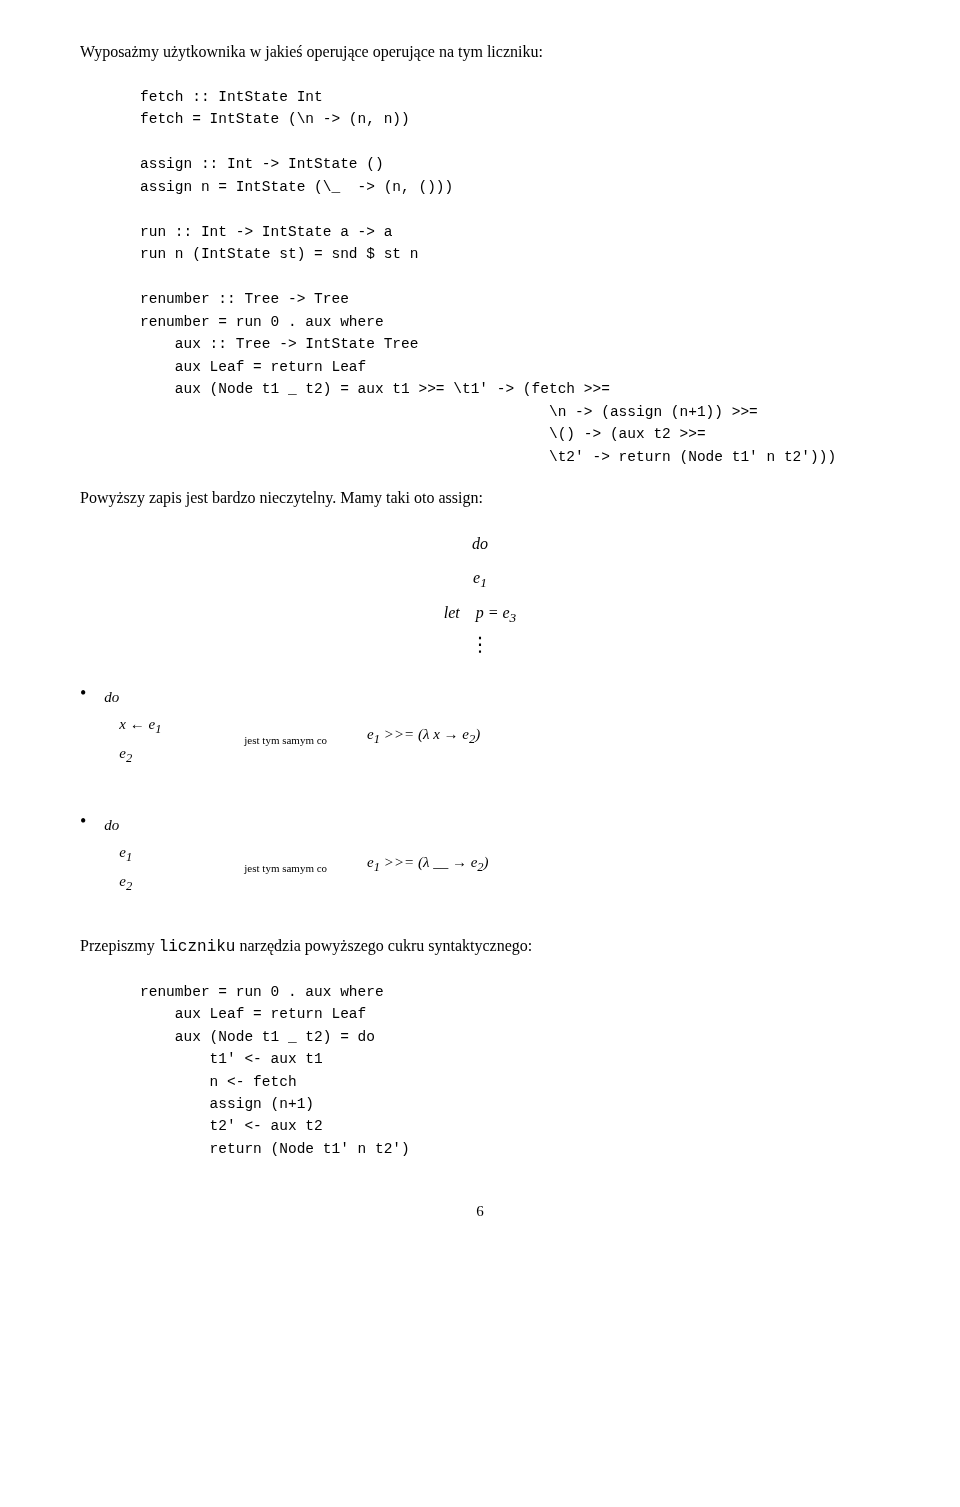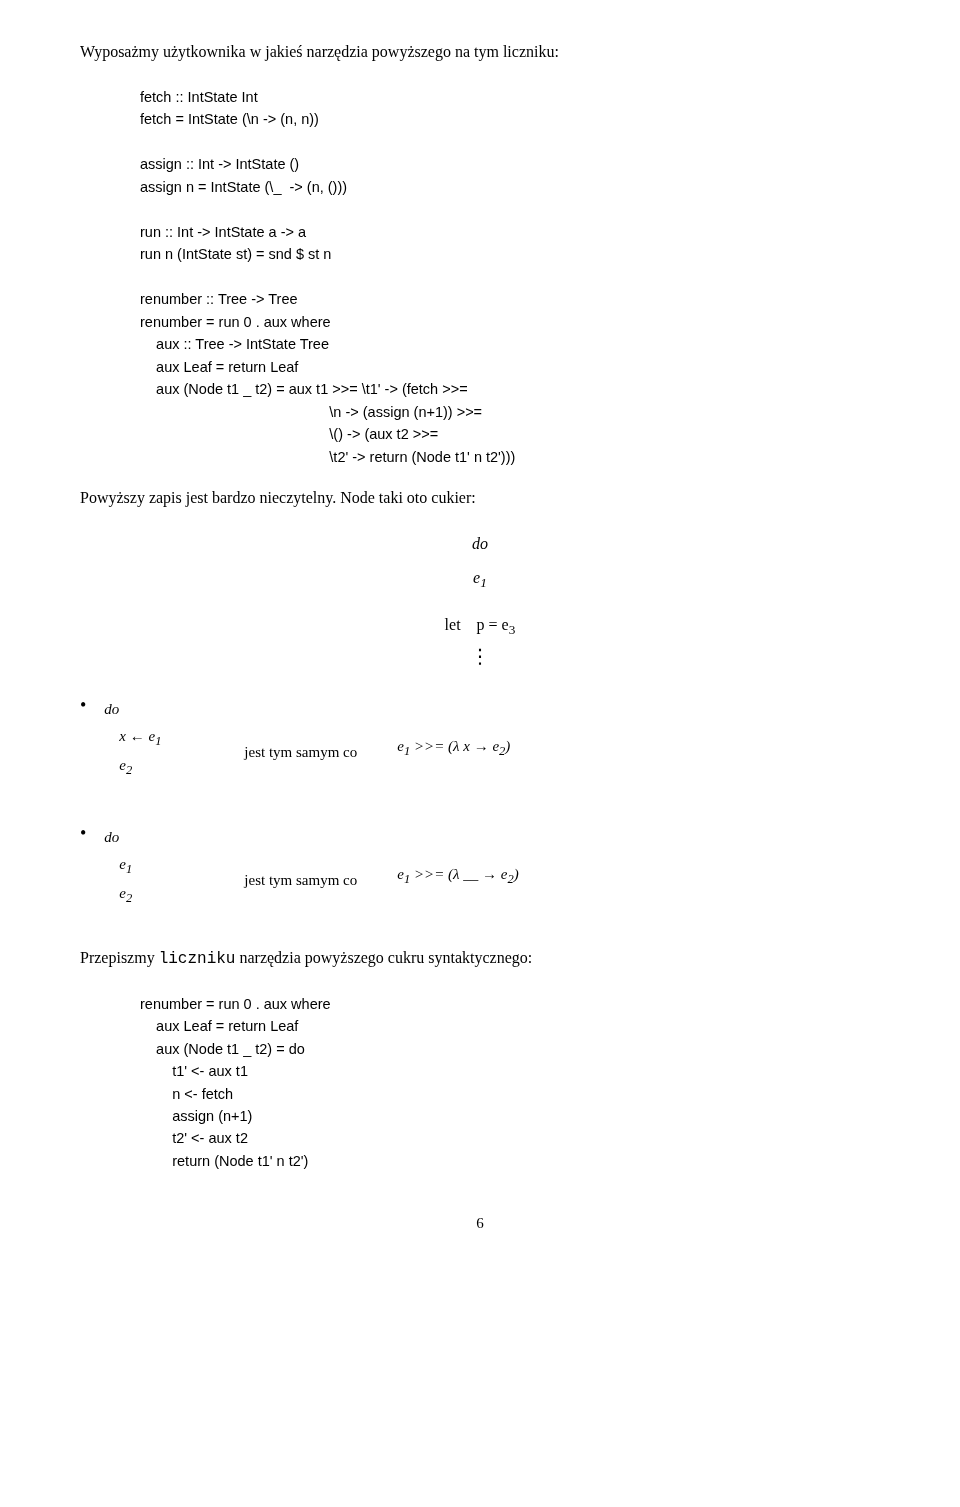--- a/index.html
+++ b/index.html
@@ -11,21 +11,21 @@
       line-height: 1.5;
       width: 960px;
       min-height: 1507px;
       padding: 40px 80px 60px 80px;
     }
     .intro-text {
       font-size: 16px;
       margin-bottom: 18px;
     }
     .code-block {
-      font-family: Liberation Sans, sans-serif;
+      font-family: Liberation Mono, monospace;
       font-size: 14.5px;
       line-height: 1.55;
       margin: 22px 0 10px 60px;
       white-space: pre;
     }
     .section-text {
       font-size: 16px;
       margin: 18px 0 10px 0;
     }
     .math-block {
@@ -62,63 +62,63 @@
       gap: 20px;
       margin: 6px 0;
     }
     .math-do-left {
       font-style: italic;
       font-size: 15px;
       line-height: 1.8;
       min-width: 120px;
     }
     .math-do-right-label {
-      font-size: 15px;
+      font-size: 11px;
       align-self: center;
       white-space: nowrap;
       margin-right: 20px;
       margin-top: 28px;
     }
     .math-do-eq {
       font-style: italic;
       font-size: 15px;
       align-self: center;
       white-space: nowrap;
       margin-top: 18px;
     }
   </style>
 </head>
 <body>
 
-<p class="intro-text">Wyposażmy użytkownika w jakieś narzędzia powyższego na tym liczniku:</p>
+<p class="intro-text">Wyposażmy użytkownika w jakieś operujące operujące na tym liczniku:</p>
 
 <div class="code-block">fetch :: IntState Int
 fetch = IntState (\n -&gt; (n, n))
 
 assign :: Int -&gt; IntState ()
 assign n = IntState (\_  -&gt; (n, ()))
 
 run :: Int -&gt; IntState a -&gt; a
 run n (IntState st) = snd $ st n
 
 renumber :: Tree -&gt; Tree
 renumber = run 0 . aux where
     aux :: Tree -&gt; IntState Tree
     aux Leaf = return Leaf
     aux (Node t1 _ t2) = aux t1 &gt;&gt;= \t1' -&gt; (fetch &gt;&gt;=
                                                \n -&gt; (assign (n+1)) &gt;&gt;=
                                                \() -&gt; (aux t2 &gt;&gt;=
                                                \t2' -&gt; return (Node t1' n t2')))</div>
 
-<p class="section-text">Powyższy zapis jest bardzo nieczytelny. Node taki oto cukier:</p>
+<p class="section-text">Powyższy zapis jest bardzo nieczytelny. Mamy taki oto assign:</p>
 
 <div class="math-block">
   <span style="font-style:italic; display:block; text-align:center; margin-bottom:2px;">do</span>
   <span style="display:block; text-align:center; font-style:italic;">e<sub>1</sub></span>
-  <span style="display:block; text-align:center; margin-top:12px;">let &nbsp;&nbsp; p = e<sub>3</sub></span>
+  <span style="display:block; text-align:center; font-style:italic;">let &nbsp;&nbsp; p = e<sub>3</sub></span>
   <span style="display:block; text-align:center; font-style:normal; font-size:20px; line-height:1.2;">⋮</span>
 </div>
 
 <div class="bullet-section">
 
   <div class="bullet-item" style="margin-bottom: 30px;">
     <span class="bullet-dot">•</span>
     <div>
       <div class="math-do-container">
         <div class="math-do-left">

